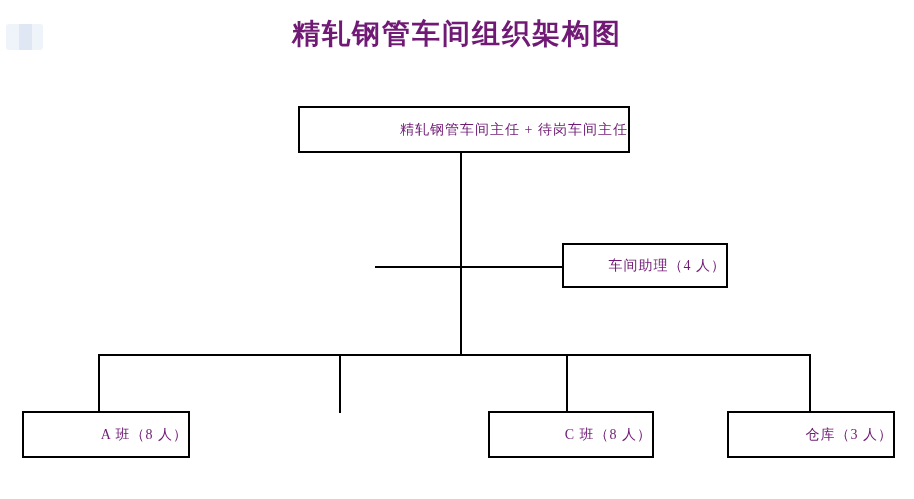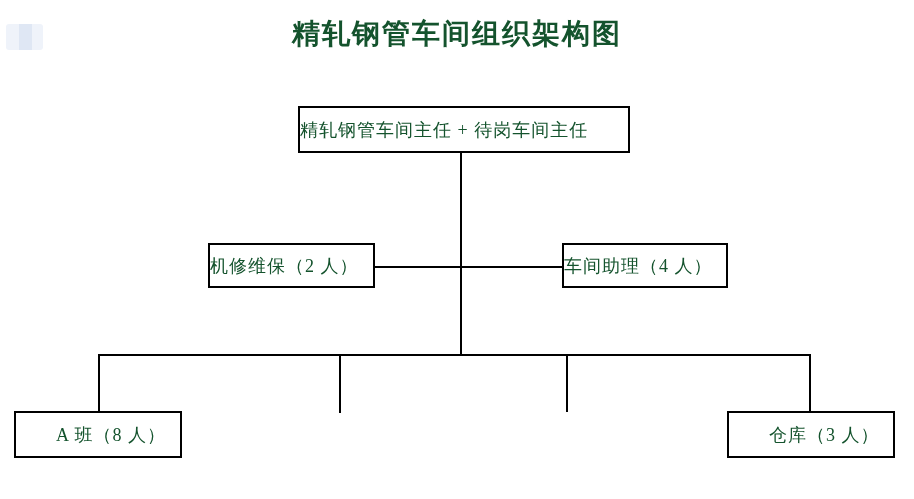--- a/index.html
+++ b/index.html
@@ -3,21 +3,21 @@
 <meta charset="utf-8">
 <style>
   html, body { margin: 0; padding: 0; background: #ffffff; }
   .canvas {
     position: relative;
     width: 914px;
     height: 499px;
     background: #ffffff;
     overflow: hidden;
     font-family: "Liberation Serif", "DejaVu Serif", serif;
-    color: #14532d;
+    color: #701a75;
   }
   .chart-title {
     position: absolute;
     top: 15px;
     left: 0;
     width: 100%;
     text-align: center;
     font-size: 28px;
     font-weight: bold;
     letter-spacing: 2px;
@@ -40,32 +40,32 @@
     height: 26px;
     background: #dfe7f4;
   }
   .node {
     position: absolute;
     box-sizing: border-box;
     border: 2px solid #000000;
     background: #ffffff;
     display: flex;
     align-items: center;
-    justify-content: flex-start;
-    font-size: 18px;
+    justify-content: flex-end;
+    font-size: 14px;
     letter-spacing: 1px;
     white-space: nowrap;
   }
   .line { position: absolute; background: #000000; }
 
   
   .node-root   { left: 298px; top: 106px; width: 332px; height: 47px; }
   .node-maint  { left: 208px; top: 243px; width: 167px; height: 45px; }
   .node-assist { left: 562px; top: 243px; width: 166px; height: 45px; }
-  .node-a      { left: 14px;  top: 411px; width: 168px; height: 47px; padding-left: 40px; }
+  .node-a      { left: 22px;  top: 411px; width: 168px; height: 47px; padding-left: 40px; }
   .node-b      { left: 260px; top: 412px; width: 168px; height: 46px; }
   .node-c      { left: 488px; top: 411px; width: 166px; height: 47px; }
   .node-store  { left: 727px; top: 411px; width: 168px; height: 47px; padding-left: 40px; }
 
   
   .v-center { left: 460px; top: 153px; width: 2px;   height: 203px; }
   .h-mid    { left: 375px; top: 266px; width: 188px; height: 2px;  }
   .h-bottom { left: 98px;  top: 354px; width: 713px; height: 2px;  }
   .v-drop-a { left: 98px;  top: 354px; width: 2px;   height: 58px; }
   .v-drop-b { left: 339px; top: 354px; width: 2px;   height: 59px; }
@@ -88,31 +88,31 @@
   <div class="line h-bottom"></div>
   <div class="line v-drop-a"></div>
   <div class="line v-drop-b"></div>
   <div class="line v-drop-c"></div>
   <div class="line v-drop-s"></div>
 
   <div class="node node-root">
     <span>精轧钢管车间主任 + 待岗车间主任</span>
   </div>
 
-  <div class="node node-maint">
-    <span>机修维保（2 人）</span>
-  </div>
 
   <div class="node node-assist">
     <span>车间助理（4 人）</span>
   </div>
 
   <div class="node node-a">
     <span>A 班（8 人）</span>
   </div>
 
 
+  <div class="node node-c">
+    <span>C 班（8 人）</span>
+  </div>
 
   <div class="node node-store">
     <span>仓库（3 人）</span>
   </div>
 
 </div>
 
 </body></html>

